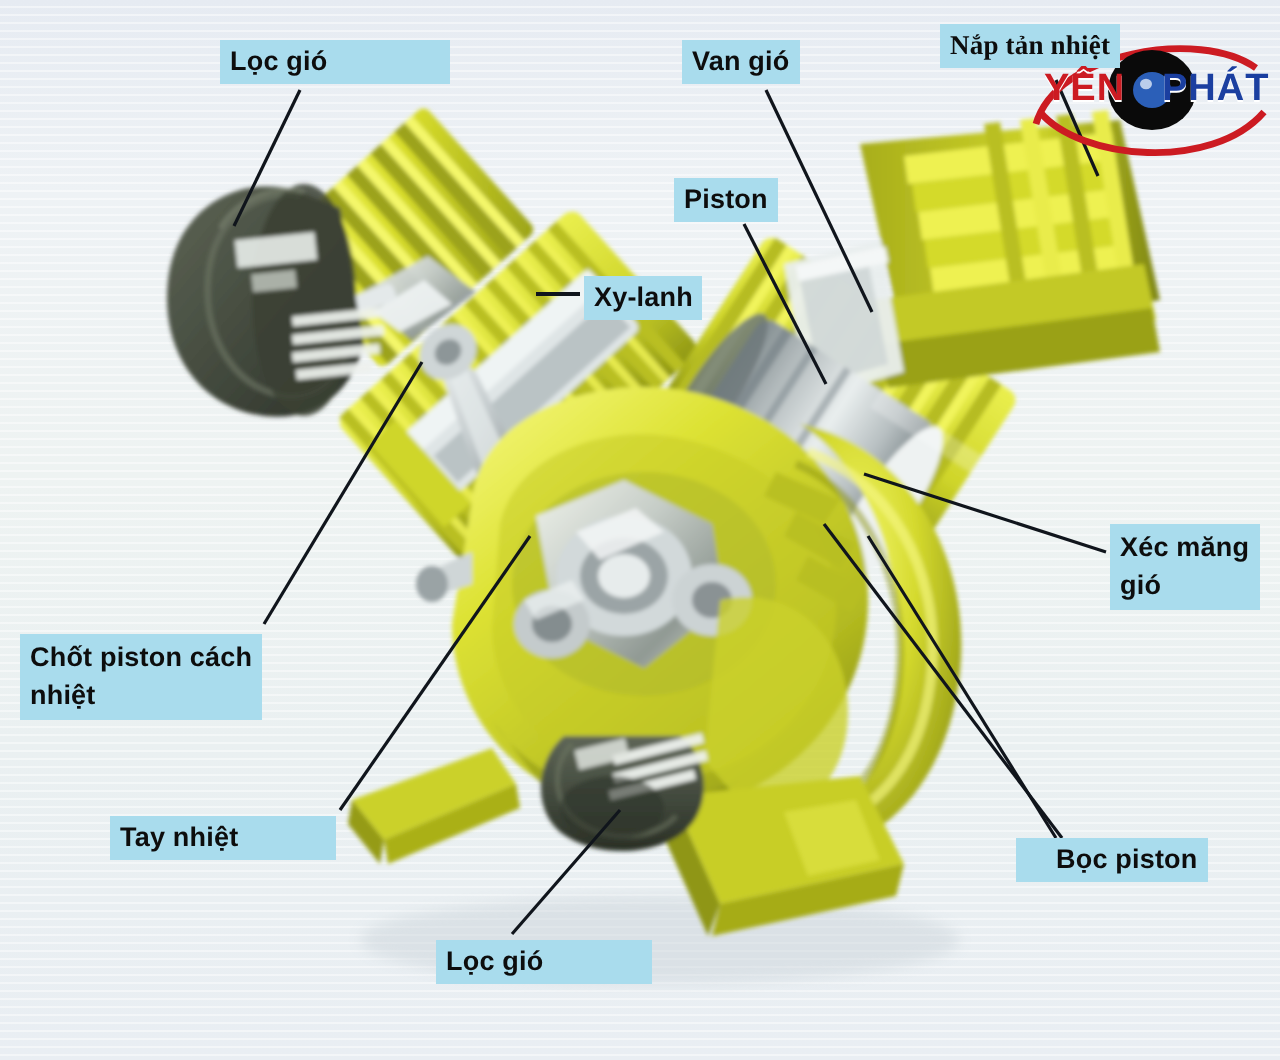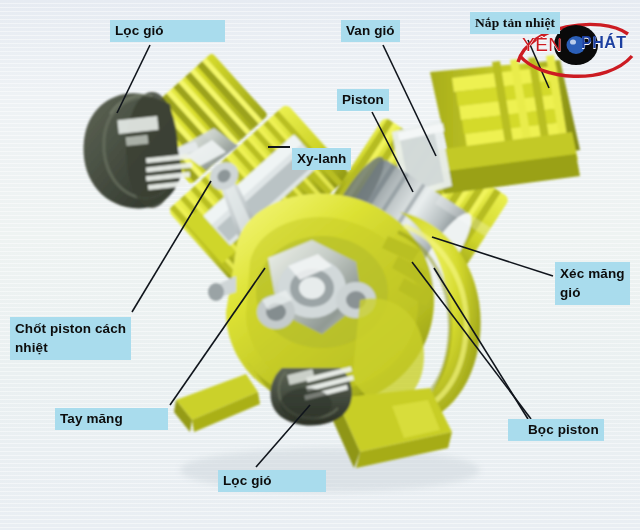--- a/index.html
+++ b/index.html
@@ -364,42 +364,42 @@
     <g>
       <path d="M518 62 C528 26 600 14 628 34" fill="none" stroke="#cc1b22" stroke-width="3.4"></path>
       <path d="M520 56 C540 80 606 86 632 56" fill="none" stroke="#cc1b22" stroke-width="3.4"></path>
       <ellipse cx="576" cy="45" rx="22" ry="20" fill="#0a0a0a"></ellipse>
       <ellipse cx="576" cy="45" rx="9.5" ry="9" fill="#2b5fb8"></ellipse>
       <ellipse cx="573" cy="42" rx="3" ry="2.6" fill="#dfe8f7" opacity="0.8"></ellipse>
     </g>
   </svg>
 
   <div id="logo">
-    <div style="position:absolute;left:17px;top:26px;font-size:19px;font-weight:normal;
+    <div style="position:absolute;left:17px;top:26px;font-size:19px;font-weight:bold;
                 color:#cc1b22;letter-spacing:0.5px;text-shadow:0 1px 0 #fff;">YÊN</div>
-    <div style="position:absolute;left:76px;top:26px;font-size:16px;font-weight:bold;
+    <div style="position:absolute;left:76px;top:26px;font-size:19px;font-weight:bold;
                 color:#1b3fa0;letter-spacing:0.5px;text-shadow:0 1px 0 #fff;">PHÁT</div>
   </div>
 
   <div class="label" style="left:110px;top:20px;width:105px;">Lọc gió</div>
 
   <div class="label" style="left:341px;top:20px;text-align:right;">Van gió</div>
 
   <div class="label" style="left:470px;top:12px;font-family:Liberation Serif, serif;">Nắp tản nhiệt</div>
 
   <div class="label" style="left:337px;top:89px;text-align:right;">Piston</div>
 
   <div class="dash" style="left:268px;top:146px;width:22px;"></div>
-  <div class="label" style="left:292px;top:148px;">Xy-lanh</div>
+  <div class="label" style="left:292px;top:138px;">Xy-lanh</div>
 
   <div class="label two" style="left:555px;top:262px;">Xéc măng
 gió</div>
 
   <div class="label two" style="left:10px;top:317px;">Chốt piston cách
 nhiệt</div>
 
-  <div class="label" style="left:55px;top:408px;width:103px;">Tay măng</div>
+  <div class="label" style="left:55px;top:408px;width:103px;">Tay nhiệt</div>
 
   <div class="label" style="left:508px;top:419px;padding-left:20px;">Bọc piston</div>
 
   <div class="label" style="left:218px;top:470px;width:98px;">Lọc gió</div>
 
 </div>
 
 </body></html>

